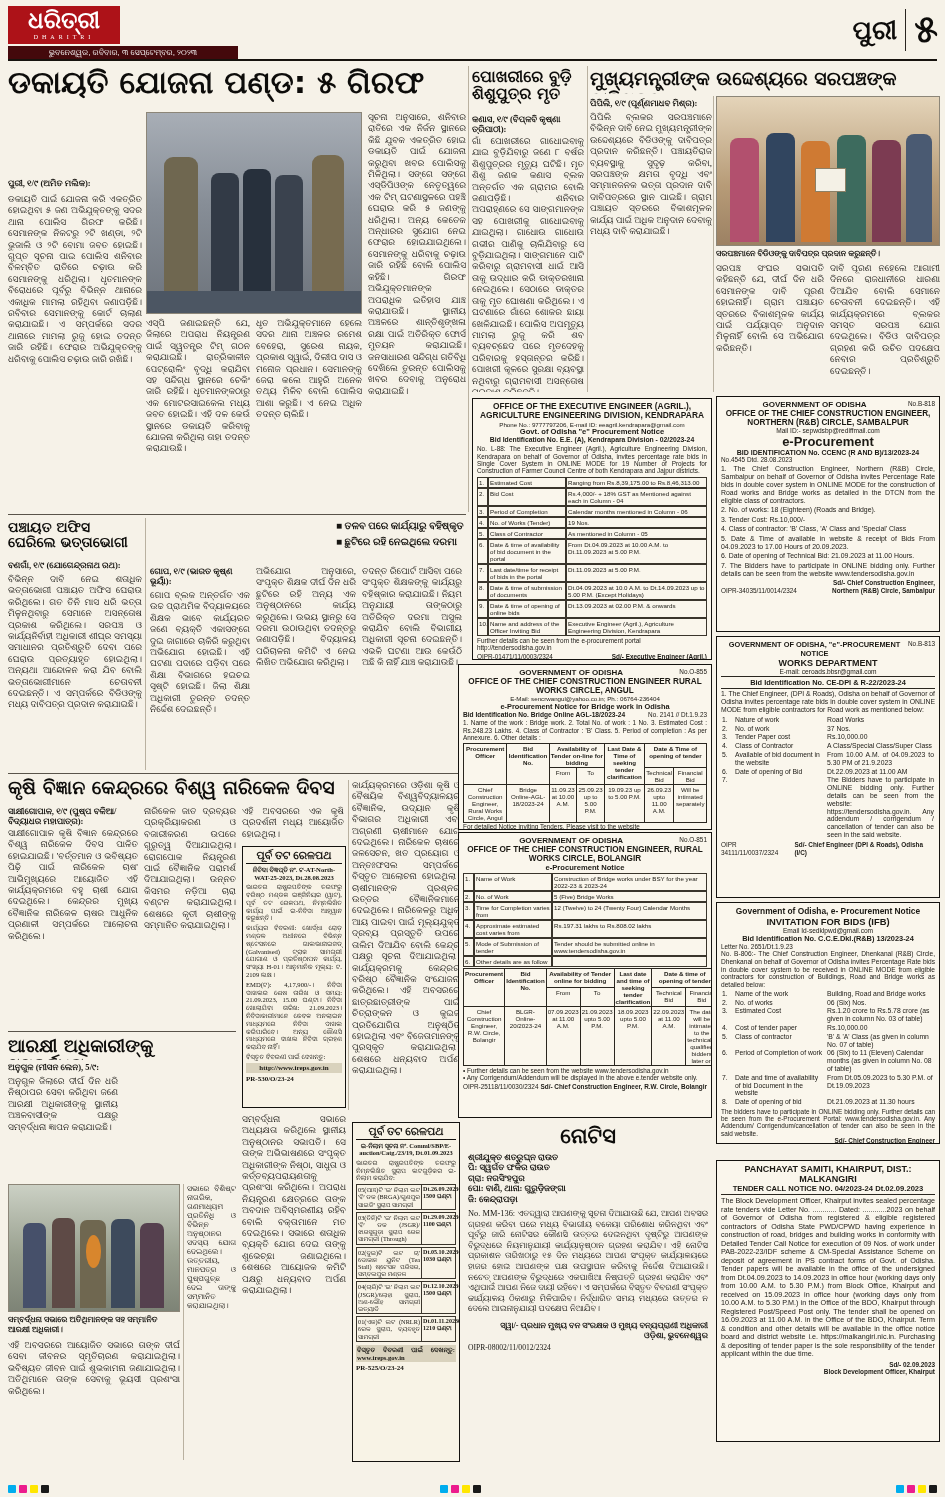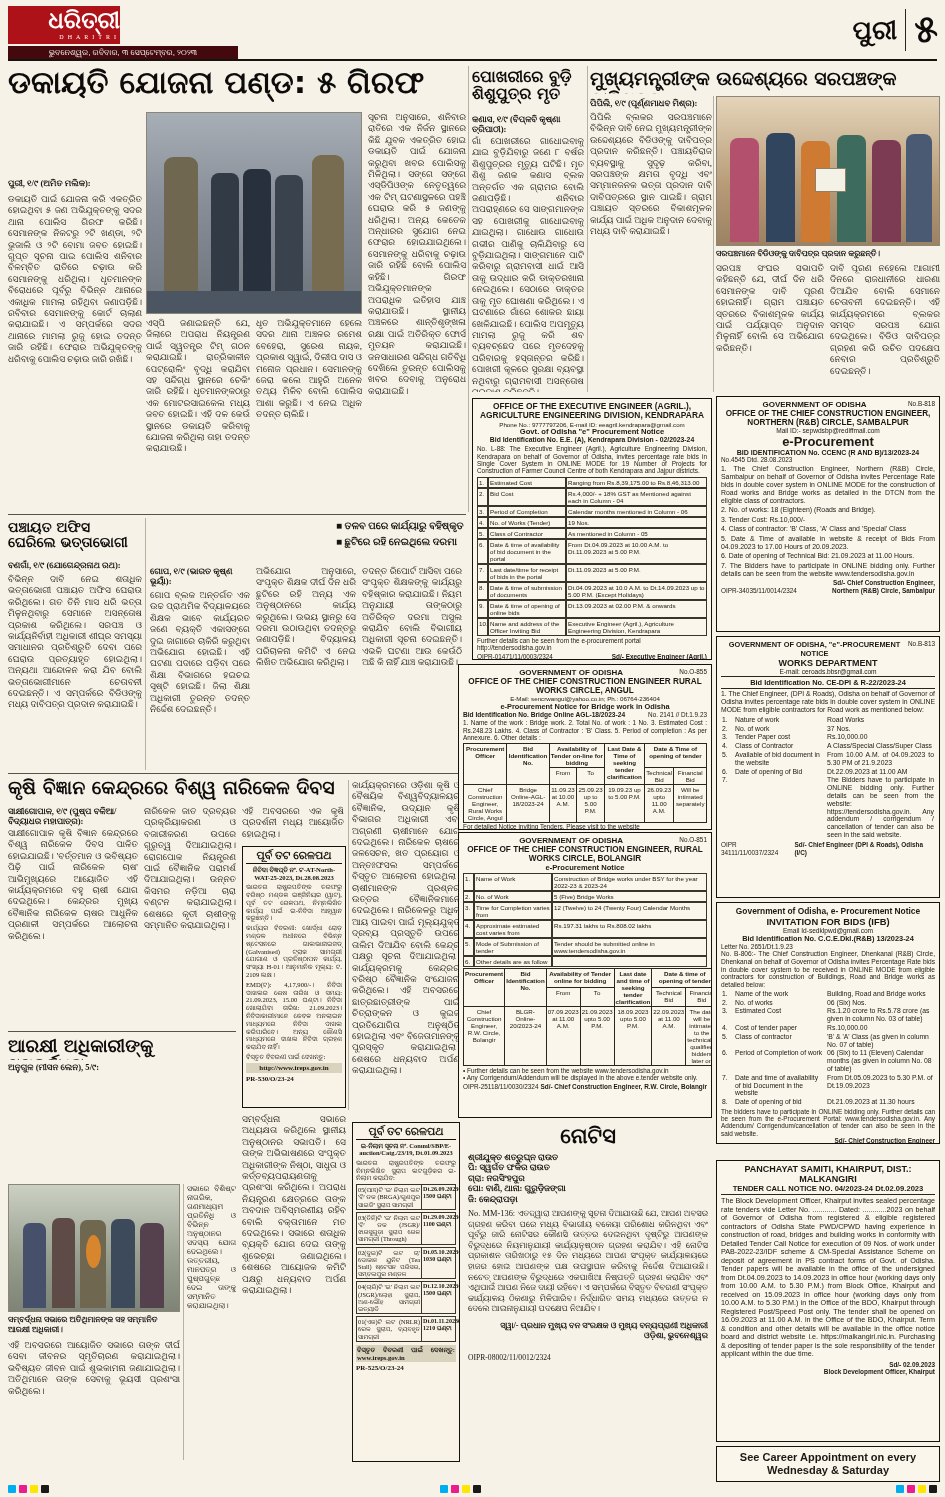--- a/index.html
+++ b/index.html
@@ -34,21 +34,21 @@
   .item-row{display:flex;border:1px solid #3a352c;margin-top:2px}
   .item-row .tx{flex:1;font-size:6.3px;line-height:7.2px;padding:1px;text-align:justify}
   .item-row .dt{width:34px;border-left:1px solid #3a352c;font-size:6.1px;line-height:7px;padding:1px;font-weight:bold}
 </style>
 </head>
 <body>
 
 <div class="page">
 
   <div class="abs" style="left:0;top:0;width:945px;height:62px">
-    <div class="abs" style="left:8px;top:6px;width:112px;height:38px;background:#ad1218;color:#fff;text-align:right;padding-top:1px">
+    <div class="abs" style="left:8px;top:6px;width:112px;height:38px;background:#ad1218;color:#fff;text-align:center;padding-top:1px">
       <div style="font-size:23px;font-weight:bold;line-height:26px;font-family:'DejaVu Sans','Liberation Sans',sans-serif">ଧରିତ୍ରୀ</div>
       <div style="font-size:6px;letter-spacing:4px;line-height:8px">DHARITRI</div>
     </div>
     <div class="abs" style="left:8px;top:46px;width:230px;height:13px;background:#44090c;color:#fff;font-size:8px;line-height:13px;text-align:center;font-family:'Liberation Sans','DejaVu Sans',sans-serif">ଭୁବନେଶ୍ୱର, ରବିବାର, ୩ ସେପ୍ଟେମ୍ବର, ୨୦୨୩</div>
     <div class="abs" style="left:818px;top:4px;width:120px;height:52px;display:flex;align-items:center;justify-content:flex-end;gap:8px">
       <span class="hl" style="font-size:26px">ପୁରୀ</span>
       <span style="width:1px;height:42px;background:#2a2620"></span>
       <span class="hl" style="font-size:38px">୫</span>
     </div>
     <div class="abs" style="left:8px;top:59px;width:929px;height:2px;background:#17130e"></div>
@@ -135,20 +135,21 @@
     <div class="tiny" style="margin-bottom:2px">ଭାରତର ରାଷ୍ଟ୍ରପତିଙ୍କ ତରଫରୁ ବରିଷ୍ଠ ମଣ୍ଡଳ ଇଞ୍ଜିନିୟର (ୱାଟ), ପୂର୍ବ ତଟ ରେଳପଥ, ନିମ୍ନଲିଖିତ କାର୍ଯ୍ୟ ପାଇଁ ଇ-ନିବିଦା ଆହ୍ୱାନ କରୁଛନ୍ତି।</div>
     <div class="tiny" style="margin-bottom:2px">କାର୍ଯ୍ୟର ବିବରଣୀ: ଖୋର୍ଦ୍ଧା ରୋଡ଼ ମଣ୍ଡଳ ଅଧୀନରେ ବିଭିନ୍ନ ଷ୍ଟେସନରେ ଗାଲଭାନାଇଜଡ୍ (Galvanised) ଟ୍ରାକ ସାମଗ୍ରୀ ଯୋଗାଣ ଓ ପ୍ରତିଷ୍ଠାପନ କାର୍ଯ୍ୟ, ସଂଖ୍ୟା H-01। ଆନୁମାନିକ ମୂଲ୍ୟ: ଟ. 2109 ଲକ୍ଷ।</div>
     <div class="tiny" style="margin-bottom:2px">EMD(ଟ): 4,17,900/-। ନିବିଦା ଦାଖଲର ଶେଷ ତାରିଖ ଓ ସମୟ: 21.09.2023, 15.00 ଘଣ୍ଟା। ନିବିଦା ଖୋଲାଯିବା ତାରିଖ: 21.09.2023। ନିବିଦାକାରୀମାନେ କେବଳ ଅନଲାଇନ ମାଧ୍ୟମରେ ନିବିଦା ଦାଖଲ କରିପାରିବେ। ଅନ୍ୟ କୌଣସି ମାଧ୍ୟମରେ ଦାଖଲ ନିବିଦା ଗ୍ରହଣ କରାଯିବ ନାହିଁ।</div>
     <div class="tiny">ବିସ୍ତୃତ ବିବରଣୀ ପାଇଁ ଦେଖନ୍ତୁ:</div>
     <div class="ct" style="font-size:7px;background:#d9d2bd;margin:2px 0;padding:1px">http://www.ireps.gov.in</div>
     <div style="font-size:7px;font-weight:bold;text-align:left">PR-530/O/23-24</div>
   </div>
 
   <div class="abs hl" style="left:8px;top:1036px;width:228px;height:24px;font-size:18px;overflow:hidden">ଆରକ୍ଷୀ ଅଧିକାରୀଙ୍କୁ ସମ୍ବର୍ଦ୍ଧନା</div>
   <div class="abs by" style="left:8px;top:1062px;width:110px;height:12px">ଅନୁଗୁଳ (ମୀସନ ଲେନ), 5/୯:</div>
+  <div class="abs bt" style="left:8px;top:1076px;width:110px;height:104px">ଅନୁଗୁଳ ଜିଲାରେ ଦୀର୍ଘ ଦିନ ଧରି ନିଷ୍ଠାପର ସେବା କରିଥିବା ଜଣେ ଆରକ୍ଷୀ ଅଧିକାରୀଙ୍କୁ ସ୍ଥାନୀୟ ଅଞ୍ଚଳବାସୀଙ୍କ ପକ୍ଷରୁ ସମ୍ବର୍ଦ୍ଧନା ଜ୍ଞାପନ କରାଯାଇଛି।</div>
   <div class="photo" style="left:8px;top:1184px;width:172px;height:128px;background:linear-gradient(180deg,#cbd0c4 0%,#99a08f 55%,#7d8376 100%)">
     <div class="fig" style="left:8%;top:30%;width:14%;height:68%;background:#46506a;border-radius:7px 7px 0 0"></div>
     <div class="fig" style="left:25%;top:26%;width:14%;height:72%;background:#5e4a46;border-radius:7px 7px 0 0"></div>
     <div class="fig" style="left:42%;top:28%;width:15%;height:70%;background:#6f6750;border-radius:7px 7px 0 0"></div>
     <div class="fig" style="left:45%;top:40%;width:9%;height:26%;background:#d8862d;border-radius:50%"></div>
     <div class="fig" style="left:60%;top:27%;width:14%;height:71%;background:#3d4a5c;border-radius:7px 7px 0 0"></div>
     <div class="fig" style="left:77%;top:30%;width:14%;height:68%;background:#55404e;border-radius:7px 7px 0 0"></div>
   </div>
   <div class="abs cap" style="left:8px;top:1315px;width:172px;height:22px">ସମ୍ବର୍ଦ୍ଧନା ସଭାରେ ଅତିଥିମାନଙ୍କ ସହ ସମ୍ମାନିତ ଆରକ୍ଷୀ ଅଧିକାରୀ।</div>
   <div class="abs bt" style="left:8px;top:1340px;width:172px;height:120px">ଏହି ଅବସରରେ ଆୟୋଜିତ ସଭାରେ ତାଙ୍କ ଦୀର୍ଘ ସେବା ଜୀବନର ସ୍ମୃତିଚାରଣ କରାଯାଇଥିଲା। ଭବିଷ୍ୟତ ଜୀବନ ପାଇଁ ଶୁଭକାମନା ଜଣାଯାଇଥିଲା। ଅତିଥିମାନେ ତାଙ୍କ ସେବାକୁ ଭୂୟସୀ ପ୍ରଶଂସା କରିଥିଲେ।</div>
@@ -201,21 +202,21 @@
 
         <div style="font-size:8.6px;font-weight:bold;line-height:10.4px">ଗ୍ରା: ନରସିଂହପୁର</div>
 
         <div style="font-size:8.6px;font-weight:bold;line-height:10.4px">ପୋ: ବାଣି, ଥାନା: ଗୁରୁଡ଼ିଜଙ୍ଗା</div>
 
         <div style="font-size:8.6px;font-weight:bold;line-height:10.4px">ଜି: କେନ୍ଦ୍ରାପଡ଼ା</div>
       </div>
     <div style="font-size:8.4px;line-height:10.6px;text-align:justify;margin-top:5px">No. MM-136: ଏତଦ୍ଦ୍ୱାରା ଆପଣଙ୍କୁ ସୂଚନା ଦିଆଯାଉଛି ଯେ, ଆପଣ ଅବସର ଗ୍ରହଣ କରିବା ପରେ ମଧ୍ୟ ବିଭାଗୀୟ ବକେୟା ପରିଶୋଧ କରିନଥିବା ଏବଂ ପୂର୍ବରୁ ଜାରି ନୋଟିସର କୌଣସି ଉତ୍ତର ଦେଇନଥିବା ଦୃଷ୍ଟିରୁ ଆପଣଙ୍କ ବିରୁଦ୍ଧରେ ନିୟମାନୁଯାୟୀ କାର୍ଯ୍ୟାନୁଷ୍ଠାନ ଗ୍ରହଣ କରାଯିବ। ଏହି ନୋଟିସ ପ୍ରକାଶନ ତାରିଖଠାରୁ ୧୫ ଦିନ ମଧ୍ୟରେ ଆପଣ ସଂପୃକ୍ତ କାର୍ଯ୍ୟାଳୟରେ ହାଜର ହୋଇ ଆପଣଙ୍କ ପକ୍ଷ ଉପସ୍ଥାପନ କରିବାକୁ ନିର୍ଦ୍ଦେଶ ଦିଆଯାଉଛି। ନଚେତ୍ ଆପଣଙ୍କ ବିରୁଦ୍ଧରେ ଏକପାଖିଆ ନିଷ୍ପତ୍ତି ଗ୍ରହଣ କରାଯିବ ଏବଂ ଏଥିପାଇଁ ଆପଣ ନିଜେ ଦାୟୀ ରହିବେ। ଏ ସମ୍ପର୍କରେ ବିସ୍ତୃତ ବିବରଣୀ ସଂପୃକ୍ତ କାର୍ଯ୍ୟାଳୟ ଠିକଣାରୁ ମିଳିପାରିବ। ନିର୍ଦ୍ଧାରିତ ସମୟ ମଧ୍ୟରେ ଉତ୍ତର ନ ଦେଲେ ଆଇନାନୁଯାୟୀ ପଦକ୍ଷେପ ନିଆଯିବ।</div>
     <div class="pre" style="font-size:8.2px;font-weight:bold;text-align:right;margin-top:6px;line-height:10px">ସ୍ୱା/- ପ୍ରଧାନ ମୁଖ୍ୟ ବନ ସଂରକ୍ଷକ ଓ ମୁଖ୍ୟ ବନ୍ୟପ୍ରାଣୀ ଅଧିକାରୀ
 ଓଡ଼ିଶା, ଭୁବନେଶ୍ୱର</div>
-    <div style="font-size:7.6px;margin-top:12px">OIPR-08002/11/0012/2324</div>
+    <div style="font-size:7.6px;margin-top:2px">OIPR-08002/11/0012/2324</div>
   </div>
 
   <div class="ntc" style="left:472px;top:398px;width:240px;height:262px">
     <div class="ct" style="font-size:8.4px;line-height:9.4px">OFFICE OF THE EXECUTIVE ENGINEER (AGRIL.),</div>
     <div class="ct" style="font-size:8.4px;line-height:9.4px">AGRICULTURE ENGINEERING DIVISION, KENDRAPARA</div>
     <div class="ct" style="font-size:6.2px;line-height:7px;font-weight:normal">Phone No.: 9777797206, E-mail ID: eeagril.kendrapara@gmail.com</div>
     <div class="ct" style="font-size:7.6px;line-height:8.6px">Govt. of Odisha "e" Procurement Notice</div>
     <div class="ct" style="font-size:6.8px;line-height:7.8px">Bid Identification No. E.E. (A), Kendrapara Division - 02/2023-24</div>
     <div class="xs just" style="margin:1px 0 2px">No. L-88: The Executive Engineer (Agril.), Agriculture Engineering Division, Kendrapara on behalf of Governor of Odisha, invites percentage rate bids in Single Cover System in ONLINE MODE for 19 Number of Projects for Construction of Farmer Council Centre of both Kendrapara and Jajpur districts.</div>
     <div>
@@ -572,24 +573,20 @@
   </div>
 
   <div class="ntc" style="left:716px;top:1160px;width:224px;height:282px">
     <div class="ct" style="font-size:9px;line-height:10px">PANCHAYAT SAMITI, KHAIRPUT, DIST.: MALKANGIRI</div>
     <div class="ct" style="font-size:7.6px;border-bottom:1px solid #2a261f;padding-bottom:1px;margin-bottom:2px">TENDER CALL NOTICE NO. 04/2023-24 Dt.02.09.2023</div>
     <div class="just" style="font-size:7.2px;line-height:8.5px">The Block Development Officer, Khairput invites sealed percentage rate tenders vide Letter No. ............ Dated: ............2023 on behalf of Governor of Odisha from registered &amp; eligible registered contractors of Odisha State PWD/CPWD having experience in construction of road, bridges and building works in conformity with Detailed Tender Call Notice for execution of 09 Nos. of work under PAB-2022-23/IDF scheme &amp; CM-Special Assistance Scheme on deposit of agreement in PS contract forms of Govt. of Odisha. Tender papers will be available in the office of the undersigned from Dt.04.09.2023 to 14.09.2023 in office hour (working days only from 10.00 A.M. to 5.30 P.M.) from Block Office, Khairput and received on 15.09.2023 in office hour (working days only from 10.00 A.M. to 5.30 P.M.) in the Office of the BDO, Khairput through Registered Post/Speed Post only. The tender shall be opened on 16.09.2023 at 11.00 A.M. in the Office of the BDO, Khairput. Term &amp; condition and other details will be available in the office notice board and district website i.e. https://malkangiri.nic.in. Purchasing &amp; depositing of tender paper is the sole responsibility of the tender applicant within the due time.</div>
     <div class="xs" style="text-align:right;font-weight:bold;margin-top:2px">Sd/- 02.09.2023</div>
     <div class="xs" style="text-align:right;font-weight:bold">Block Development Officer, Khairput</div>
   </div>
 
-  <div class="ntc ct" style="left:716px;top:1446px;width:224px;height:36px;display:flex;flex-direction:column;justify-content:center">
-    <div style="font-size:11px;line-height:13px;font-weight:bold">See Career Appointment on every</div>
-    <div style="font-size:11px;line-height:13px;font-weight:bold">Wednesday &amp; Saturday</div>
-  </div>
 
   <div class="regrow" style="left:8px;top:1485px">
     <span class="reg" style="background:#00adee"></span>
     <span class="reg" style="background:#ec1c8d"></span>
     <span class="reg" style="background:#ffe600"></span>
     <span class="reg" style="background:#1a1a1a"></span>
   </div>
   <div class="regrow" style="left:440px;top:1485px">
     <span class="reg" style="background:#00adee"></span>
     <span class="reg" style="background:#ec1c8d"></span>

